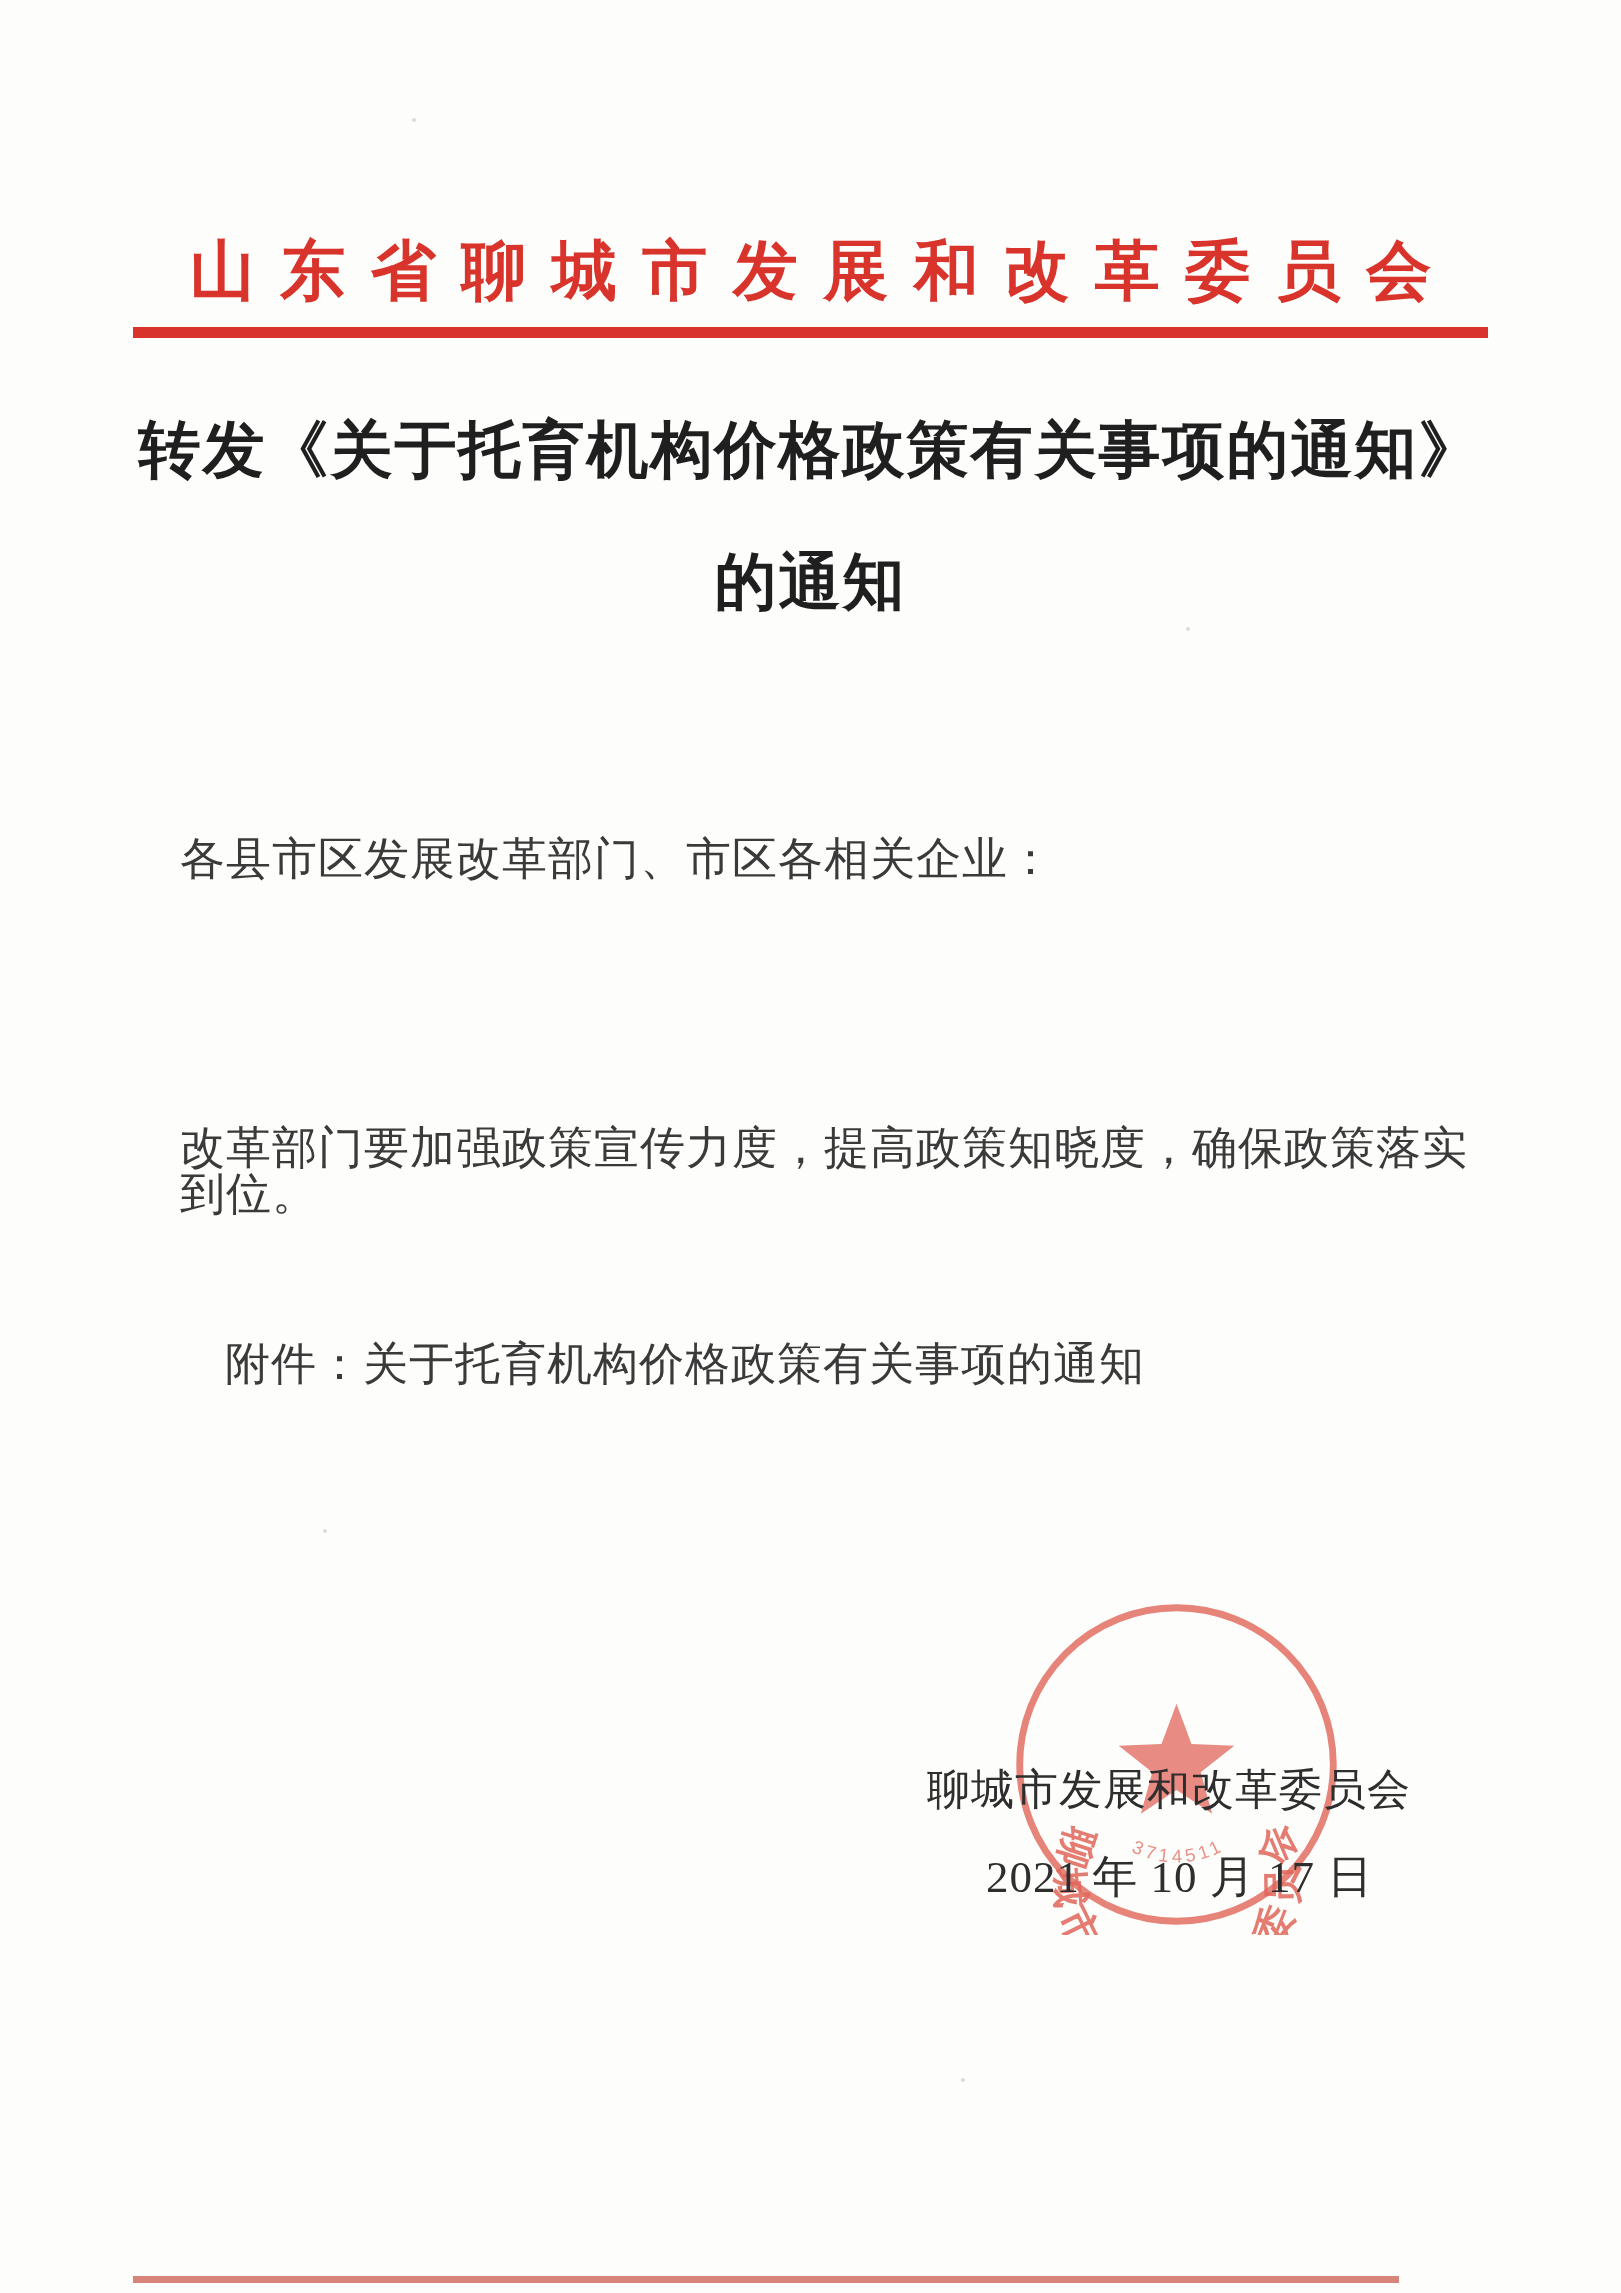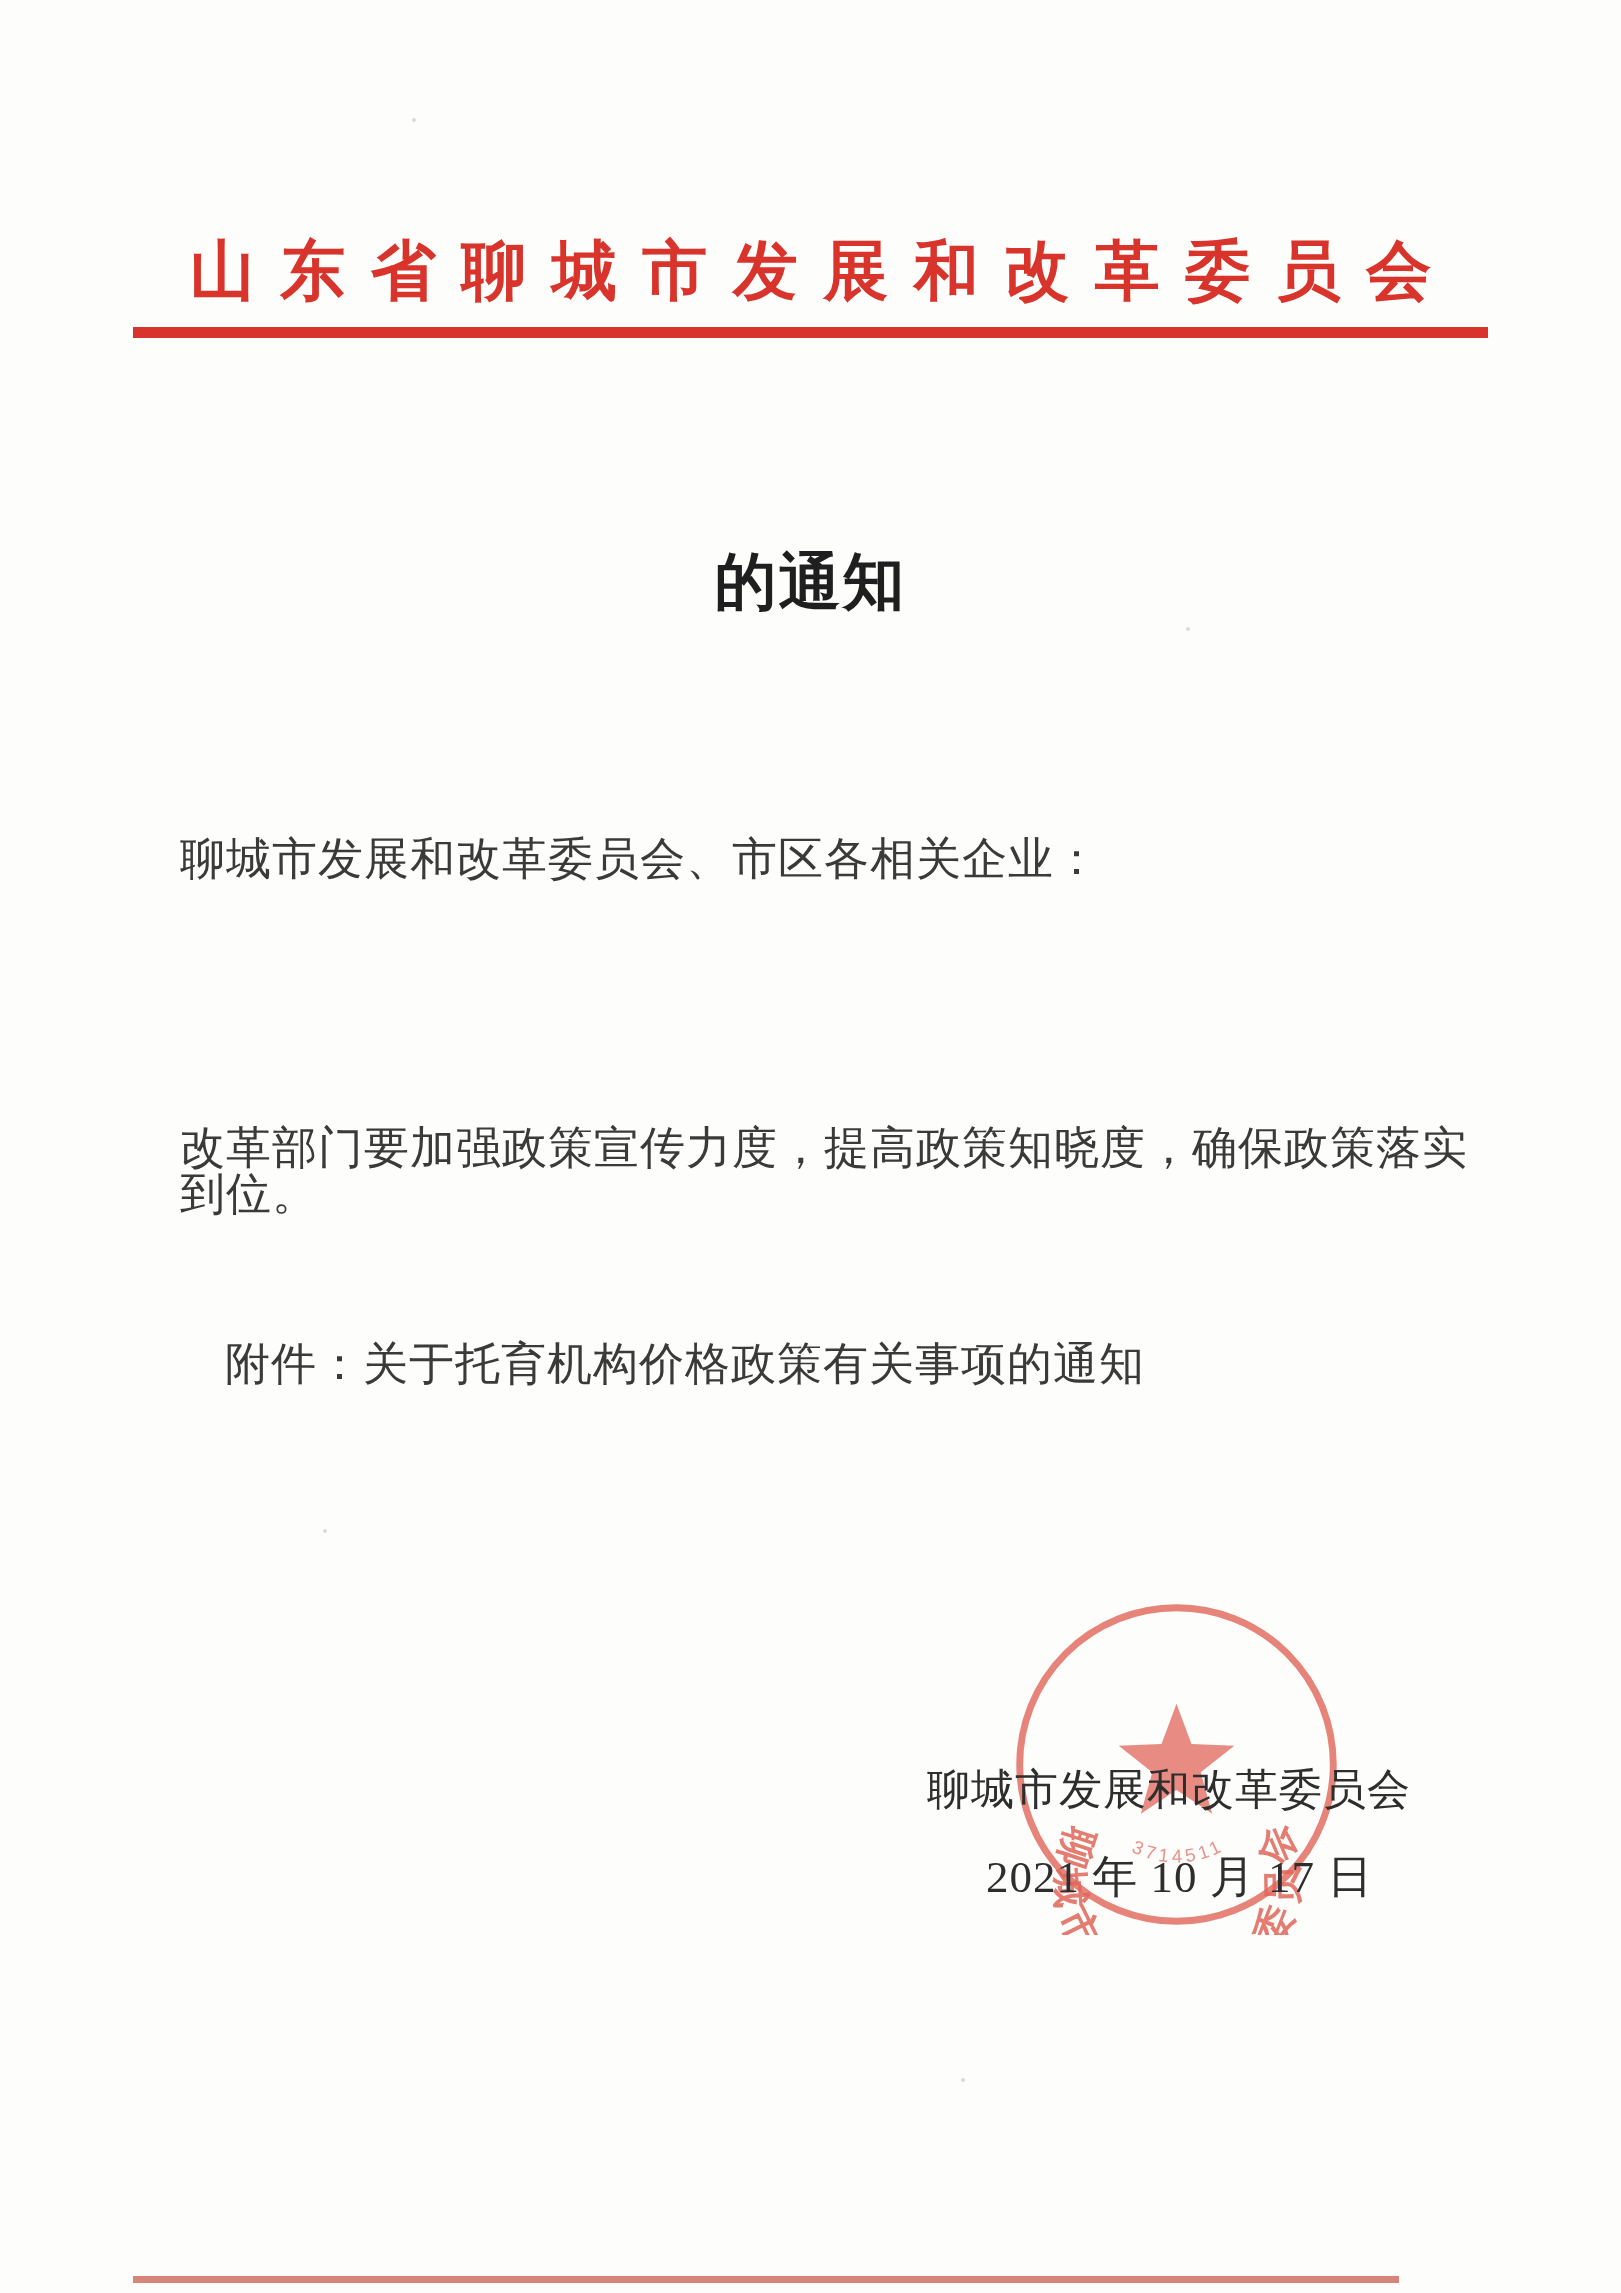--- a/index.html
+++ b/index.html
@@ -104,23 +104,24 @@
 </style>
 </head>
 <body>
 
 <div class="page">
 
   <div class="issuer-header">山东省聊城市发展和改革委员会</div>
 
   <div class="header-rule"></div>
 
+  <div class="doc-title line1">转发《关于托育机构价格政策有关事项的通知》</div>
   <div class="doc-title line2">的通知</div>
 
-  <div class="body-text salutation">聊城市发展和改革委员会、市区各相关企业：</div>
+  <div class="body-text salutation">各县市区发展改革部门、市区各相关企业：</div>
 
   <div class="body-text para-l3">改革部门要加强政策宣传力度，提高政策知晓度，确保政策落实</div>
   <div class="body-text para-l4">到位。</div>
 
   <div class="body-text attachment">附件：关于托育机构价格政策有关事项的通知</div>
 
   <div class="body-text sig-institution">聊城市发展和改革委员会</div>
   <div class="body-text sig-date">2021 年 10 月 17 日</div>
 
   <svg class="official-seal" viewBox="0 0 348 348" xmlns="http://www.w3.org/2000/svg">

